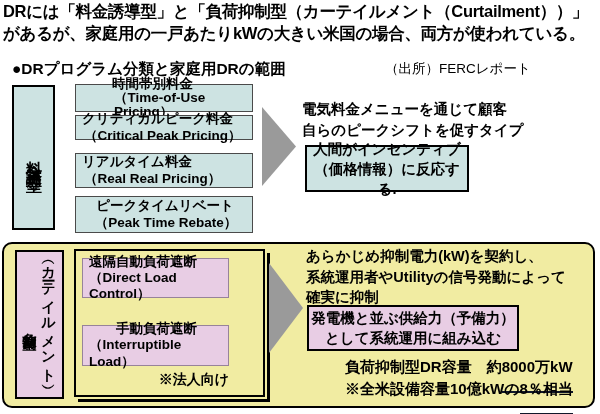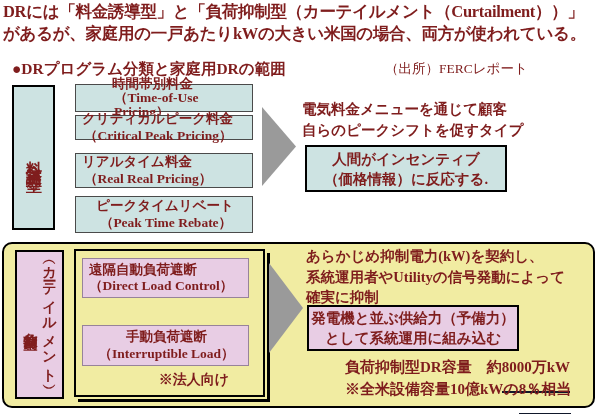--- a/index.html
+++ b/index.html
@@ -1,19 +1,19 @@
 <!DOCTYPE html>
 <html style="--blue: #cde3e2; --yellow: #f1eca2; --pink: #e8cde4; --arrow: #9a9a9a;"><head>
 <meta charset="utf-8">
 <style>
   * { margin:0; padding:0; box-sizing:border-box; }
   html,body { background:#fff; }
   .canvas {
     position:relative; width:600px; height:414px; background:#fff;
-    font-family:Liberation Serif, serif; color:#7f1d1d; overflow:hidden;border-radius:13px;
+    font-family:Liberation Sans, sans-serif; color:#000000; overflow:hidden;border-radius:13px;
   }
   .abs { position:absolute; }
 
   
   .intro { left:3px; top:1px; width:596px; font-size:16.5px; line-height:21.5px;
            font-weight:bold; letter-spacing:-0.3px; white-space:nowrap; }
 
   
   .heading { left:12px; top:59px; font-size:15.5px; font-weight:bold; }
   .source  { left:385px; top:60px; font-size:13.5px; }
@@ -31,41 +31,41 @@
   .pb2 { top:115px; height:25px; }
   .pb3 { top:153px; height:35px; }
   .pb4 { top:196px; height:37px;align-items:center; }
   .pbox .en { padding-left:2px; }
 
   .arrow1 { left:262px; top:107px; width:34px; height:79px; color:var(--arrow,#999); }
   .arrow2 { left:265px; top:19px;  width:34px; height:90px; color:var(--arrow,#999); }
 
   .desc-price { left:302px; top:99px; font-size:14.5px; font-weight:bold;
                 line-height:21px; white-space:pre-line; }
-  .callout-blue { left:305px; top:145px; width:202px; height:47px;
+  .callout-blue { left:305px; top:145px; width:164px; height:47px;
     background:var(--blue,#cde3e2); border:2px solid #000;
     display:flex; align-items:center; justify-content:center; text-align:center;
     font-size:14.5px; font-weight:bold; line-height:20px; white-space:pre-line; }
 
   
   .panel { left:2px; top:242px; width:593px; height:166px;
     background:var(--yellow,#f1eca2); border:2px solid #000; border-radius:10px; }
 
   .vlabel-curt { left:11px; top:6px; width:49px; height:149px;
     background:var(--pink,#e8cde4); border:2px solid #000;
     display:flex; justify-content:center; column-gap:1px; }
   .vcol { writing-mode:vertical-rl; font-size:14px; font-weight:bold; letter-spacing:1px; }
   .vcol-left  { align-self:center; }
   .vcol-right { align-self:flex-start; padding-top:3px; }
 
   .group { left:70px; top:5px; width:191px; height:148px; border:2px solid #000; }
   .group::after { content:""; position:absolute; left:2px; top:2px; right:-7px; bottom:-7px;
     border-right:3px solid #000; border-bottom:3px solid #000; pointer-events:none; }
 
-  .curt-box { position:absolute; left:6px; width:167px; background:var(--pink,#e8cde4);
+  .curt-box { position:absolute; left:6px; width:147px; background:var(--pink,#e8cde4);
     border:1px solid #97839a; display:flex; flex-direction:column; justify-content:center;
     padding:1px 4px 1px 6px; font-size:13.5px; font-weight:bold; line-height:1.2; }
   .cb1 { top:7px;  height:40px; }
   .cb2 { top:74px; height:41px;align-items:center; }
   .note { position:absolute; left:4px; right:6px; font-size:14px; font-weight:bold; text-align:right; }
   .n1 { top:51px; }
   .n2 { top:120px; padding-right:28px; }
 
   .desc-curt { left:302px; top:2px; font-size:14.5px; font-weight:bold;
                line-height:20.5px; white-space:pre-line; }

